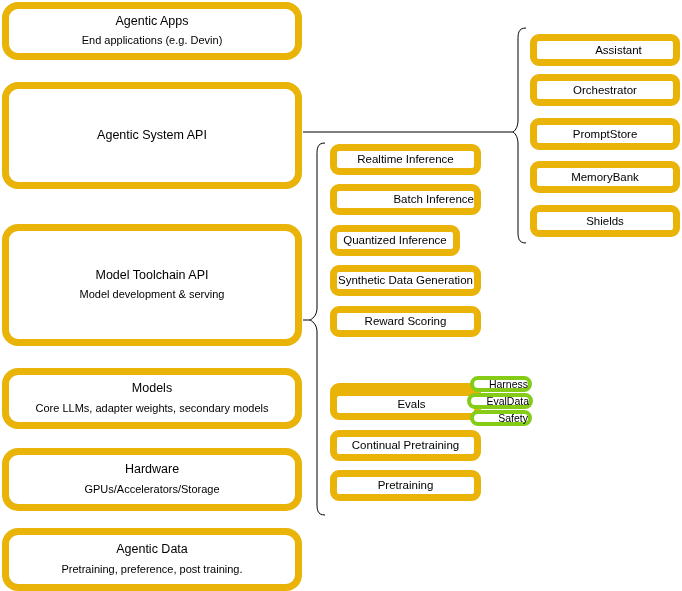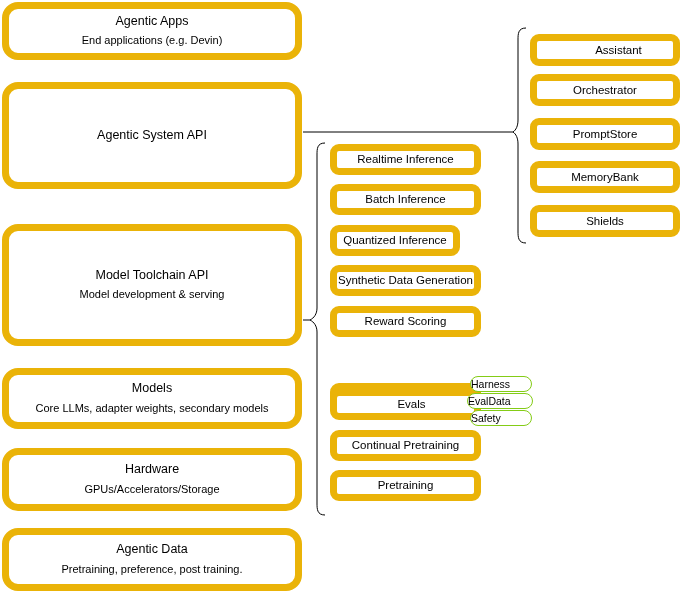--- a/index.html
+++ b/index.html
@@ -56,26 +56,26 @@
   
   .cap {
     border-radius: 9px;
     font-size: 11.5px;
   }
 
   
   .mini {
     position: absolute;
     box-sizing: border-box;
-    border: 1px solid #84cc16;
+    border: 4px solid #84cc16;
     border-radius: 11px;
     background: #ffffff;
     display: flex;
     align-items: center;
-    justify-content: flex-start;
+    justify-content: flex-end;
     font-size: 10.5px;
     white-space: nowrap;
     z-index: 5;
   }
 
   .svg-layer {
     position: absolute;
     left: 0;
     top: 0;
     width: 682px;
@@ -141,21 +141,21 @@
              L 518 120
              C 518 126, 516 130, 513 132
              C 516 134, 518 138, 518 144
              L 518 231
              C 518 237, 518 243, 526 243"></path>
   </svg>
 
   <div class="node cap" style="left:330px; top:144px; width:151px; height:31px;">
     <span>Realtime Inference</span>
   </div>
-  <div class="node cap" style="left:330px; top:184px; width:151px; height:31px;">
+  <div class="node cap" style="left:330px; top:184px; width:151px; height:31px;align-items:flex-end;">
     <span>Batch Inference</span>
   </div>
   <div class="node cap" style="left:330px; top:225px; width:130px; height:31px;">
     <span>Quantized Inference</span>
   </div>
   <div class="node cap" style="left:330px; top:265px; width:151px; height:31px;">
     <span>Synthetic Data Generation</span>
   </div>
   <div class="node cap" style="left:330px; top:306px; width:151px; height:31px;">
     <span>Reward Scoring</span>

